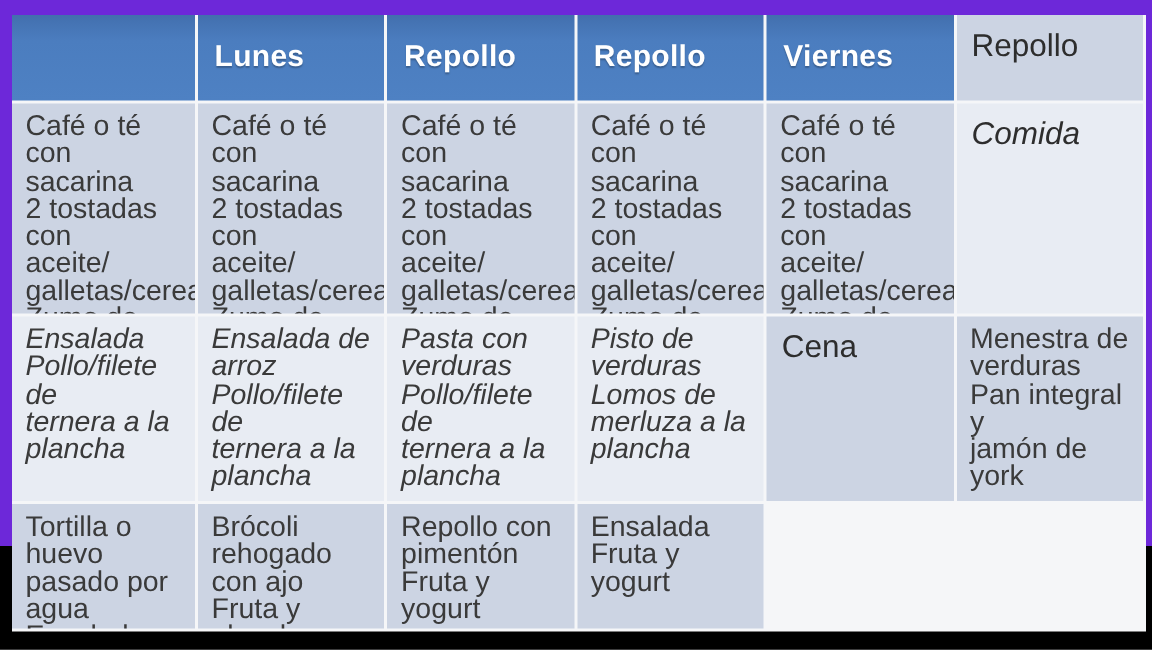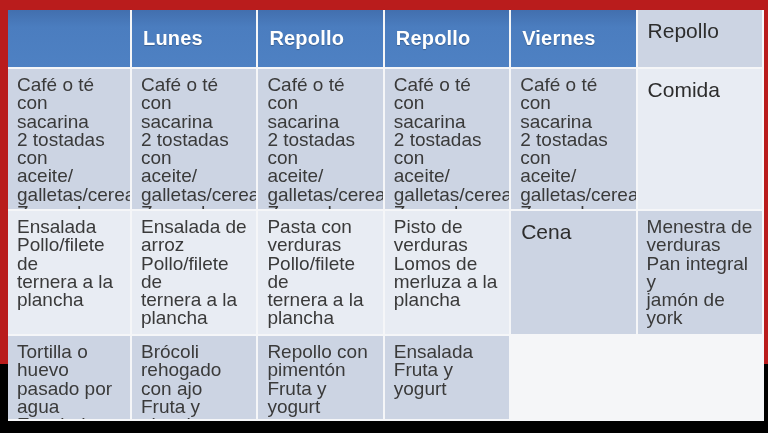--- a/index.html
+++ b/index.html
@@ -11,21 +11,21 @@
     width: 768px;
     height: 433px;
     position: relative;
     font-family: "Liberation Sans", "DejaVu Sans", sans-serif;
     overflow: hidden;
   }
   .frame {
     position: absolute;
     left: 0; top: 0;
     width: 768px; height: 364px;
-    background: #b91c1c;
+    background: #6d28d9;
   }
   .meal-table {
     position: absolute;
     left: 8px;
     top: 10px;
     width: 756px;
     height: 411px;
     background: #f5f6f8; 
     display: grid;
     grid-template-columns: 122px repeat(5, 1fr);
@@ -56,21 +56,21 @@
     padding: 9px 6px 4px 10px;
   }
   .body-cell {
     font-size: 19px;
     line-height: 18.3px;
     color: #3a3a3a;
     padding: 7px 4px 16px 9px;
     white-space: pre-line;
   }
   .band-a { background: #ccd4e3; }
-  .band-b { background: #e8ecf3; }
+  .band-b { background: #e8ecf3; font-style: italic; }
 </style>
 </head>
 <body>
 
 <div class="frame">
   <div class="meal-table">
 
     <div class="cell head"></div>
     <div class="cell head">Lunes</div>
     <div class="cell head">Repollo</div>

